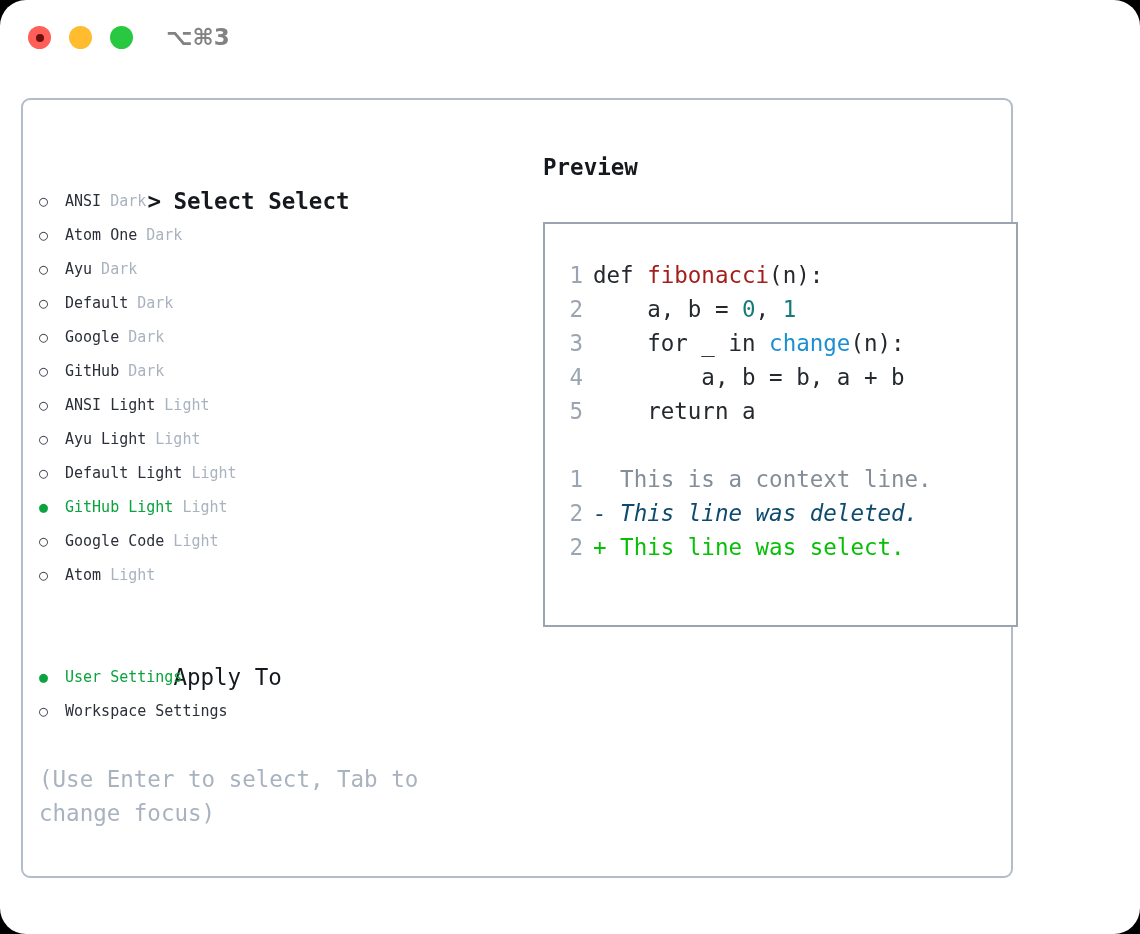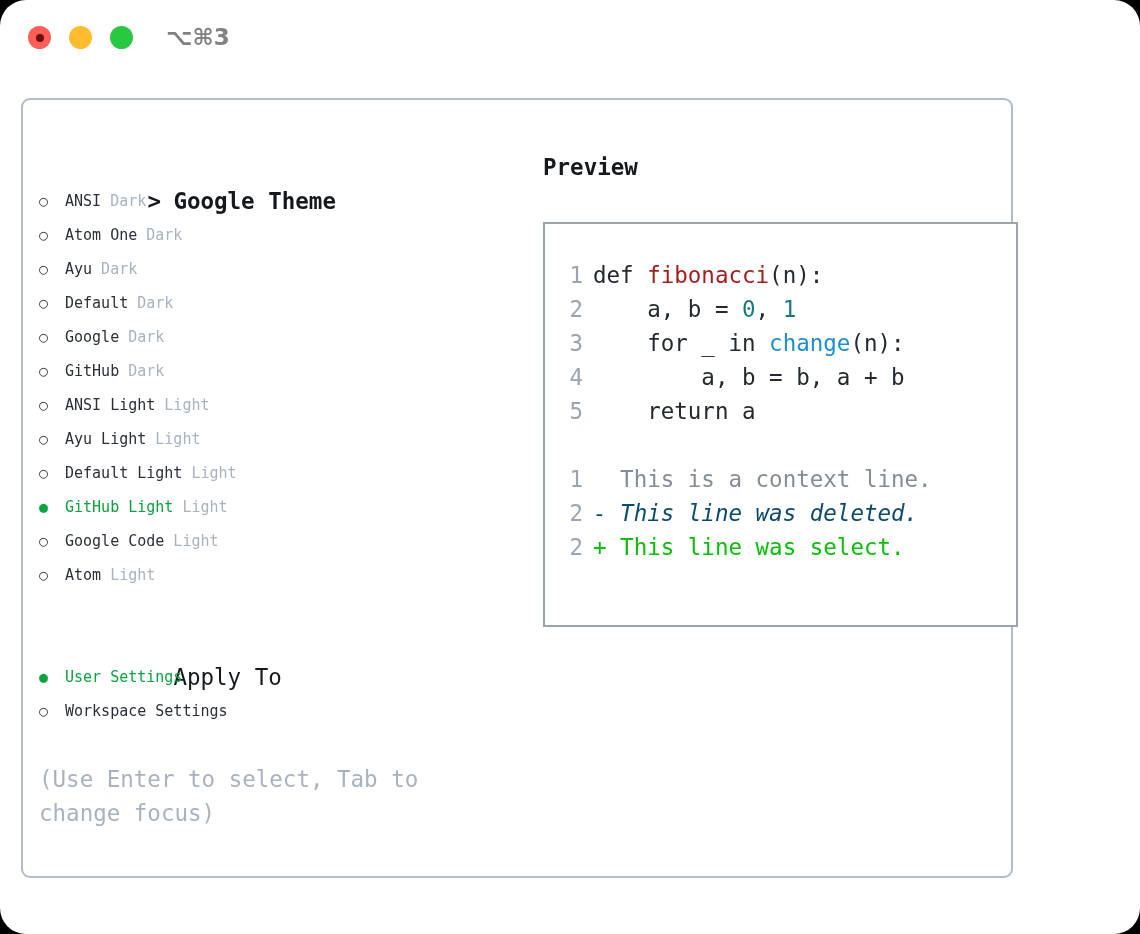--- a/index.html
+++ b/index.html
@@ -199,21 +199,21 @@
       <span class="dot green"></span>
     </div>
     <div class="titlebar-shortcut">⌥⌘3</div>
   </div>
 
   <div class="panel">
 
     <div class="left-col">
 
       <div class="row heading">
-        <span class="bullet">&gt;</span><span>Google Theme</span>
+        <span class="bullet">&gt;</span><span>Select Select</span>
       </div>
 
       <div id="theme-list">
           <div class="row"><span class="bullet">○</span><span class="name">ANSI</span><span class="tag"> Dark</span></div>
           <div class="row"><span class="bullet">○</span><span class="name">Atom One</span><span class="tag"> Dark</span></div>
           <div class="row"><span class="bullet">○</span><span class="name">Ayu</span><span class="tag"> Dark</span></div>
           <div class="row"><span class="bullet">○</span><span class="name">Default</span><span class="tag"> Dark</span></div>
           <div class="row"><span class="bullet">○</span><span class="name">Google</span><span class="tag"> Dark</span></div>
           <div class="row"><span class="bullet">○</span><span class="name">GitHub</span><span class="tag"> Dark</span></div>
           <div class="row"><span class="bullet">○</span><span class="name">ANSI Light</span><span class="tag"> Light</span></div>

